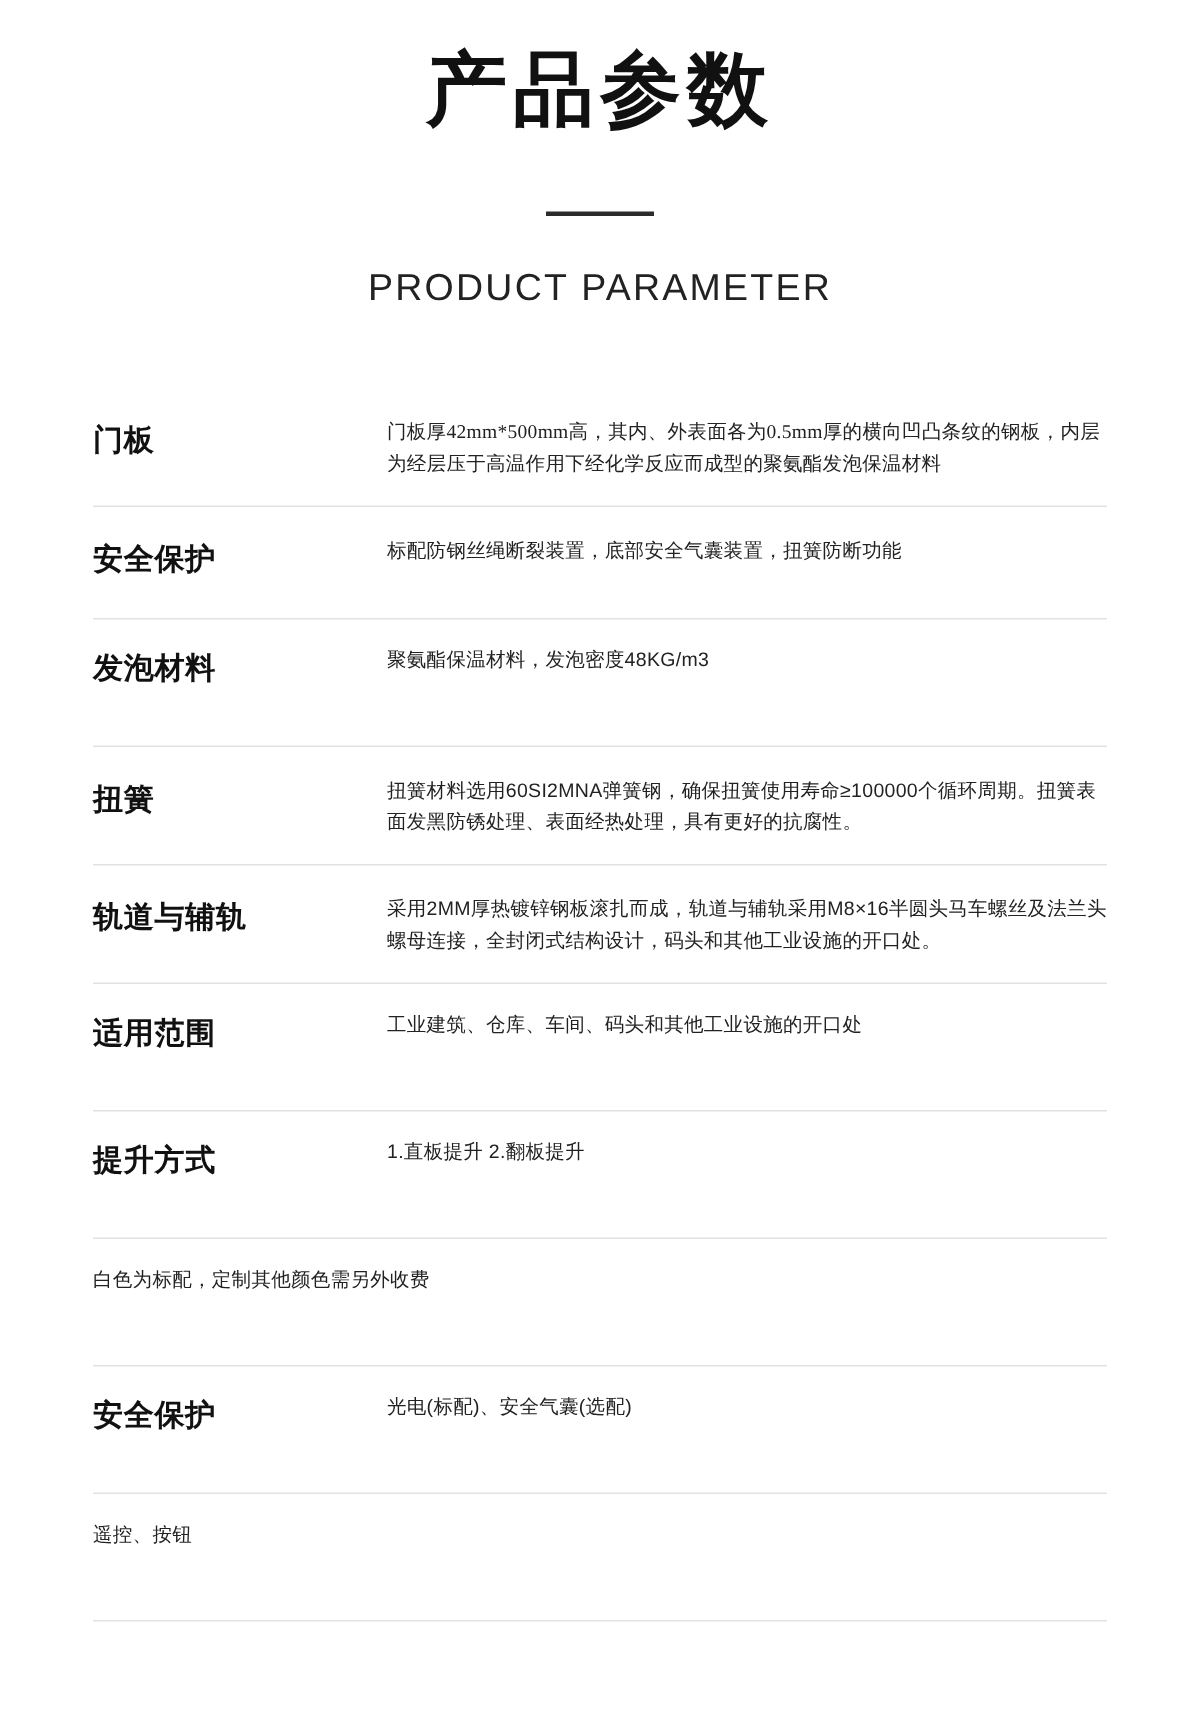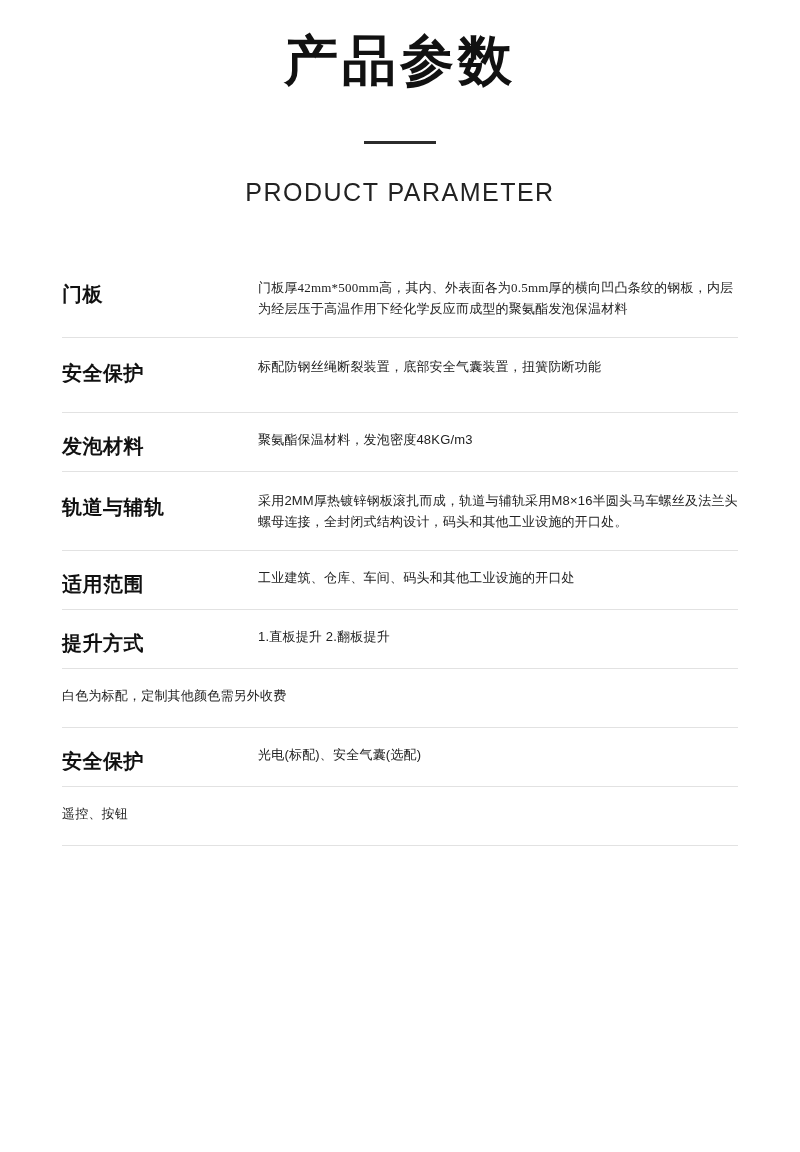--- a/index.html
+++ b/index.html
@@ -71,21 +71,21 @@
   }
   .row-value {
     flex: 1 1 auto;
     font-size: 13px;
     font-weight: 400;
     color: #222222;
     line-height: 1.62;
     letter-spacing: 0.2px;
   }
   .row.compact {
-    padding: 16px 0 4px 0;
+    padding: 16px 0 30px 0;
     justify-content: flex-end;
   }
 </style>
 </head>
 <body>
 
 <div class="page">
 
   <div class="header">
     <h1 class="title-cn">产品参数</h1>
@@ -103,20 +103,24 @@
     <div class="row">
       <div class="row-label">安全保护</div>
       <div class="row-value">标配防钢丝绳断裂装置，底部安全气囊装置，扭簧防断功能</div>
     </div>
 
     <div class="row compact">
       <div class="row-label">发泡材料</div>
       <div class="row-value">聚氨酯保温材料，发泡密度48KG/m3</div>
     </div>
 
+    <div class="row">
+      <div class="row-label">扭簧</div>
+      <div class="row-value">扭簧材料选用60SI2MNA弹簧钢，确保扭簧使用寿命≥100000个循环周期。扭簧表面发黑防锈处理、表面经热处理，具有更好的抗腐性。</div>
+    </div>
 
     <div class="row">
       <div class="row-label">轨道与辅轨</div>
       <div class="row-value">采用2MM厚热镀锌钢板滚扎而成，轨道与辅轨采用M8×16半圆头马车螺丝及法兰头螺母连接，全封闭式结构设计，码头和其他工业设施的开口处。</div>
     </div>
 
     <div class="row compact">
       <div class="row-label">适用范围</div>
       <div class="row-value">工业建筑、仓库、车间、码头和其他工业设施的开口处</div>
     </div>

